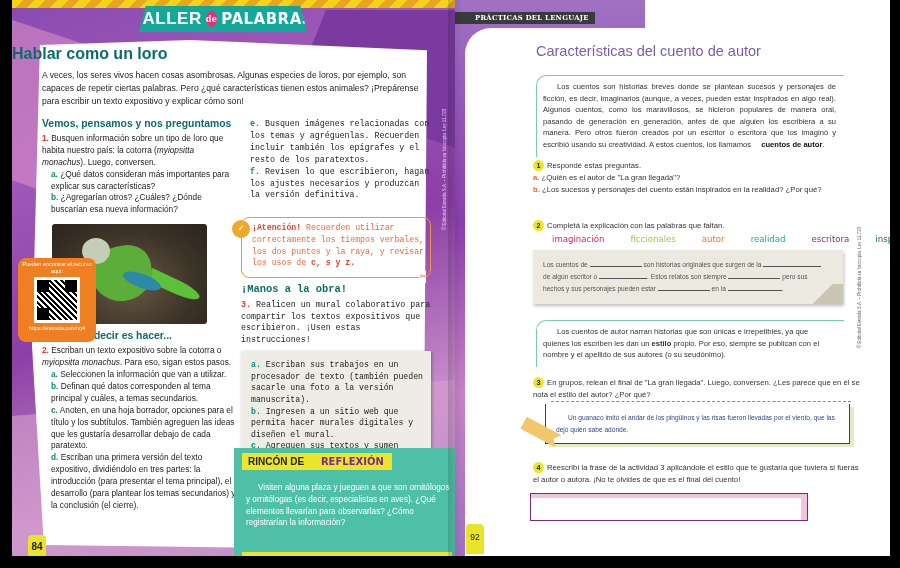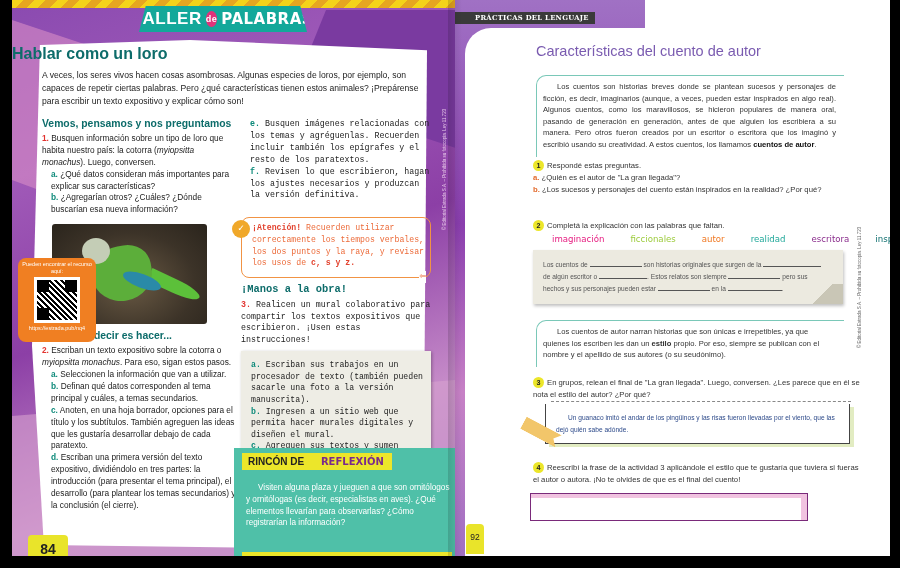--- a/index.html
+++ b/index.html
@@ -58,33 +58,33 @@
   .arrow-icon { position:absolute; right:4px; bottom:-6px; color:#ec6b3a; font-size:11px; background:#fff; }
 
   .steps-box { margin-top:5px; background:#eeede5; box-shadow: 1px 1px 3px rgba(0,0,0,.3); padding:8px 8px 16px 10px; font-size:8.2px; line-height:11.6px; }
 
   .rincon { position:absolute; left:222px; top:448px; width:226px; height:108px; background:#4fc0a8; }
   .rincon-tag { position:absolute; left:8px; top:5px; background:#ece62a; padding:3px 6px; font-size:10px; color:#222; font-weight:bold; width:150px; }
   .rincon-tag .r2 { color:#7a2a8c; font-family:"DejaVu Sans", sans-serif;padding-left:14px; }
   .rincon-text { position:absolute; left:12px; top:34px; width:205px; color:#fff; font-size:8.2px; line-height:11.8px; text-indent:12px; }
   .rincon-bar { position:absolute; left:8px; bottom:0; width:210px; height:4px; background:#ece62a; }
 
-  .page-num-left { position:absolute; left:16px; top:535px; width:40px; height:22px; background:#e9e42a; border-radius:4px 4px 0 0; font-size:14px; font-weight:bold; text-align:center; padding-top:6px; color:#222; }
+  .page-num-left { position:absolute; left:16px; top:535px; width:18px; height:22px; background:#e9e42a; border-radius:4px 4px 0 0; font-size:10px; font-weight:bold; text-align:center; padding-top:6px; color:#222; }
   .copyright-left { position:absolute; left:430px; top:230px; transform:rotate(-90deg); transform-origin:left top; font-size:4.5px; color:#e7c8e8; white-space:nowrap; }
 
   
   .right-page { position:absolute; left:455px; top:0; width:435px; height:556px; background:#fff; overflow:hidden; }
   .right-purple { position:absolute; left:0; top:0; width:190px; height:560px;
     background: linear-gradient(180deg,#a071c4 0%,#8a3eae 40%,#c781c6 70%,#9f6fc2 100%); }
   .right-sheet { position:absolute; left:10px; top:28px; width:440px; height:540px; background:#fff; border-radius:26px 0 0 0; }
   .section-label { position:absolute; left:0; top:12px; width:140px; height:12px; background:#3a3a3a; color:#fff; font-family:"DejaVu Serif", serif; font-size:6.8px; font-weight:bold; padding-left:20px; line-height:12px; letter-spacing:.3px; }
   .title-right { position:absolute; left:81px; top:43px; color:#7a5bb0; font-size:14.5px; }
   .teal-box { position:absolute; left:81px; top:75px; width:308px; border-top:1.5px solid #7ac8b8; border-left:1.5px solid #7ac8b8; border-radius: 10px 0 0 0; padding:5px 8px 6px 6px; font-size:7.6px; line-height:11.6px; color:#333; text-align:justify; }
   .teal-box p { text-indent:14px; }
-  .teal-box b { color:#111; }
+  .teal-box b { color:#111;margin-left:8px; }
 
   .q { position:absolute; left:78px; width:330px; font-size:7.7px; line-height:12px; color:#333; }
   .badge { display:inline-block; width:11px; height:11px; border-radius:50%; background:#ece62a; color:#222; font-weight:bold; font-size:7.2px; text-align:center; line-height:11px; margin-right:3px; }
   .opt { color:#e36a2c; font-weight:bold; }
 
   .words { position:absolute; left:97px; top:234px; font-family:"DejaVu Sans", sans-serif; font-weight:normal; font-size:8.6px; display:flex; gap:26px;text-align:right; }
 
   .note { position:absolute; left:78px; top:250px; width:310px; height:54px; background:#eceae0; box-shadow: 1px 2px 3px rgba(0,0,0,.25);
     padding:6px 10px; font-size:6.6px; line-height:18px; color:#555; }
   .blank { display:inline-block; border-bottom:1px solid #555; }

